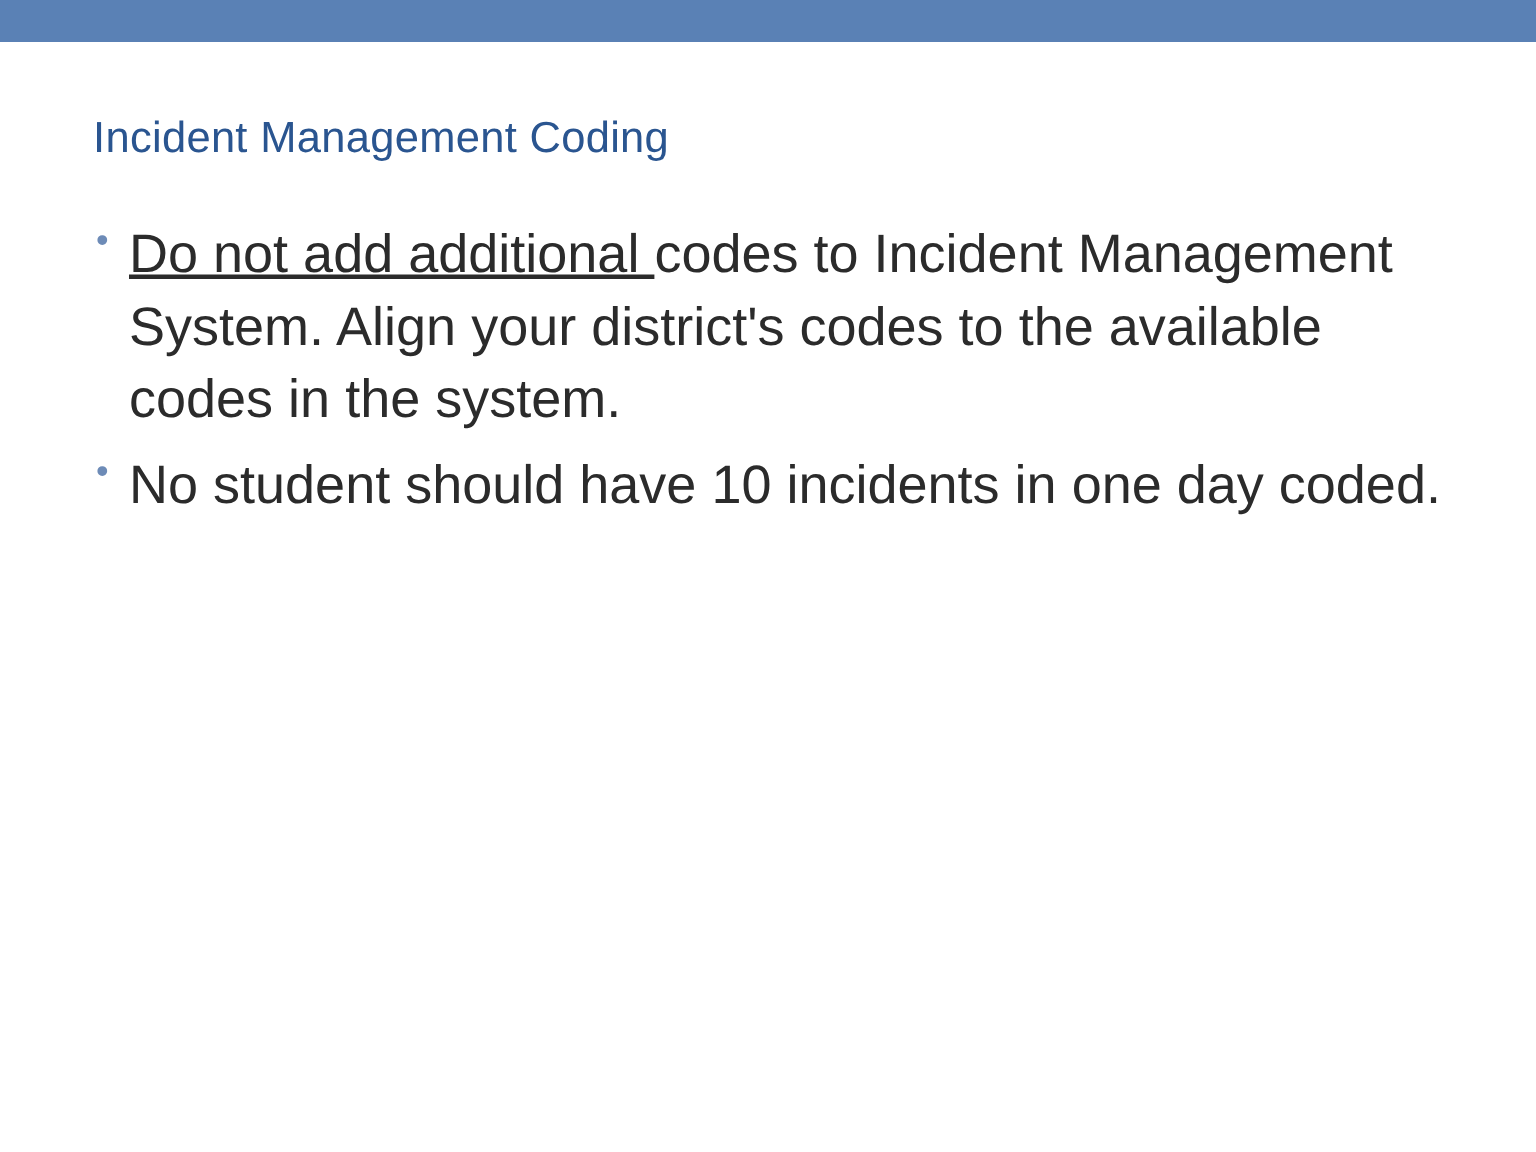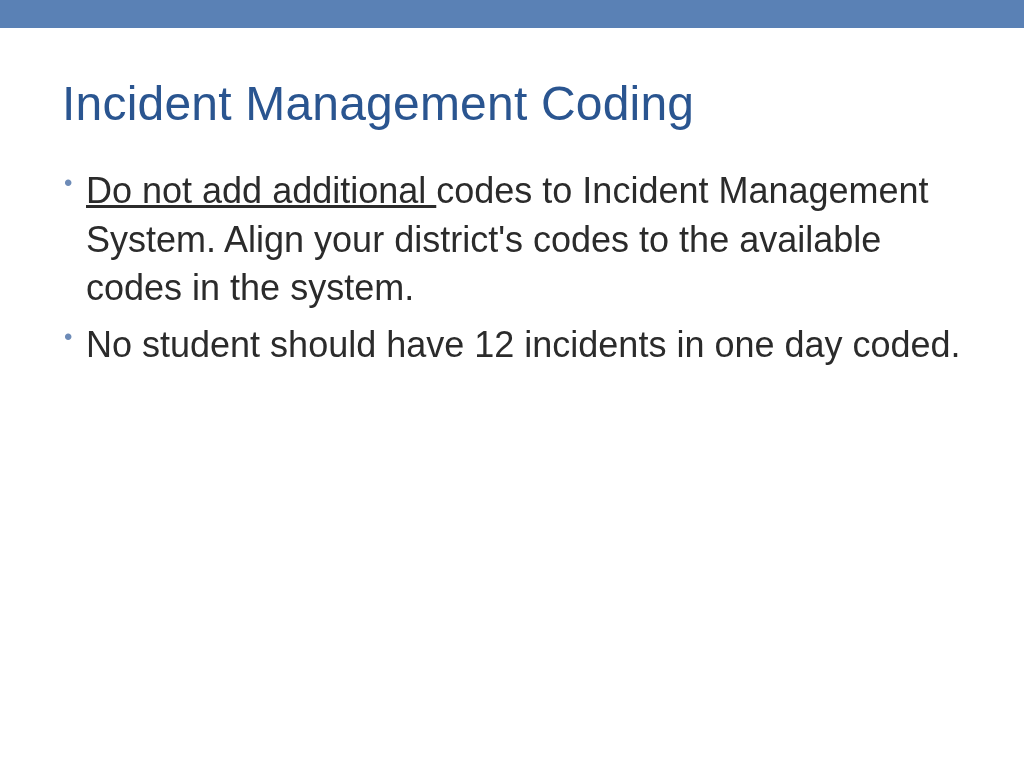--- a/index.html
+++ b/index.html
@@ -16,21 +16,21 @@
     }
     .top-bar {
       width: 100%;
       height: 28px;
       background: #5a81b5;
     }
     .slide-content {
       padding: 48px 62px 0 62px;
     }
     .slide-title {
-      font-size: 48px;
+      font-size: 29px;
       font-weight: 400;
       color: #2a5590;
       margin-bottom: 36px;
       letter-spacing: 0.2px;
     }
     .bullet-list {
       list-style: none;
     }
     .bullet-item {
       position: relative;
@@ -54,15 +54,15 @@
   </style>
 </head>
 <body>
 
 <div class="top-bar"></div>
 
 <div class="slide-content">
   <h1 class="slide-title">Incident Management Coding</h1>
   <ul class="bullet-list">
       <li class="bullet-item"><span class="underline">Do not add additional </span><span>codes to Incident Management System. Align your district's codes to the available codes in the system.</span></li>
-      <li class="bullet-item"><span>No student should have 12 incidents in one day coded.</span></li>
+      <li class="bullet-item"><span>No student should have 10 incidents in one day coded.</span></li>
     </ul>
 </div>
 
 </body></html>

